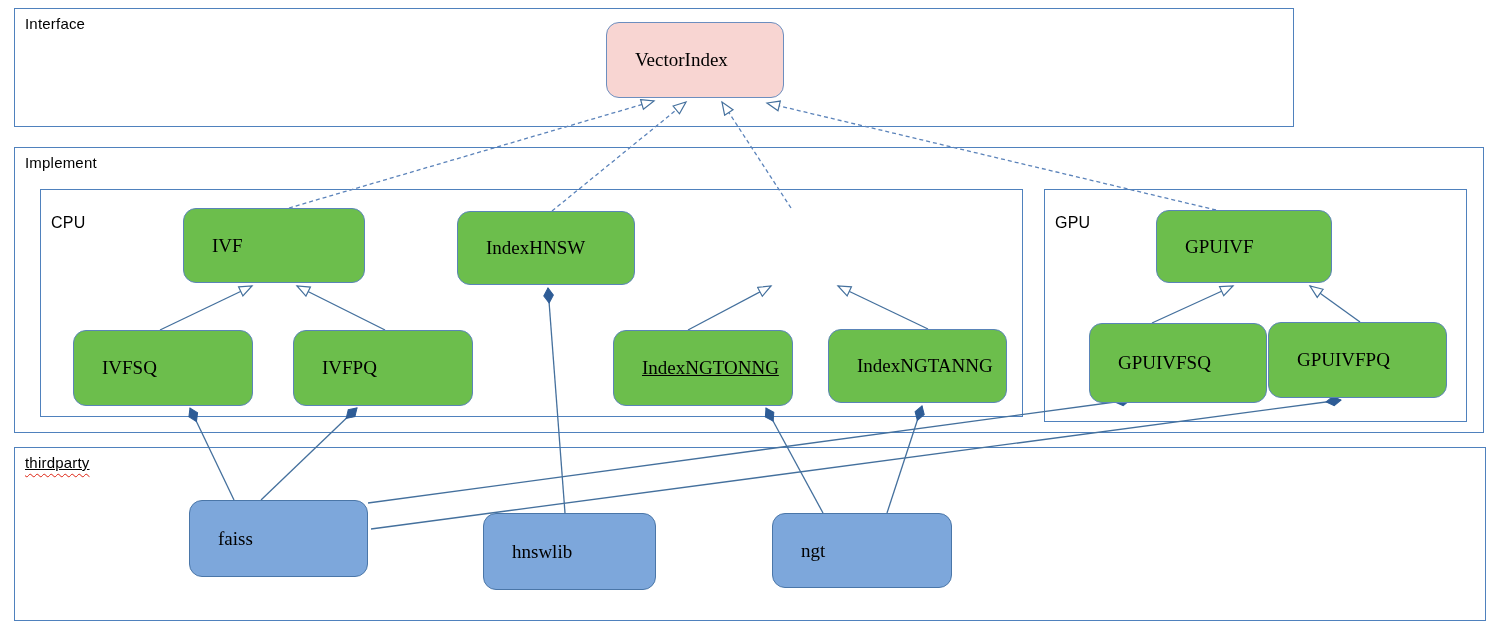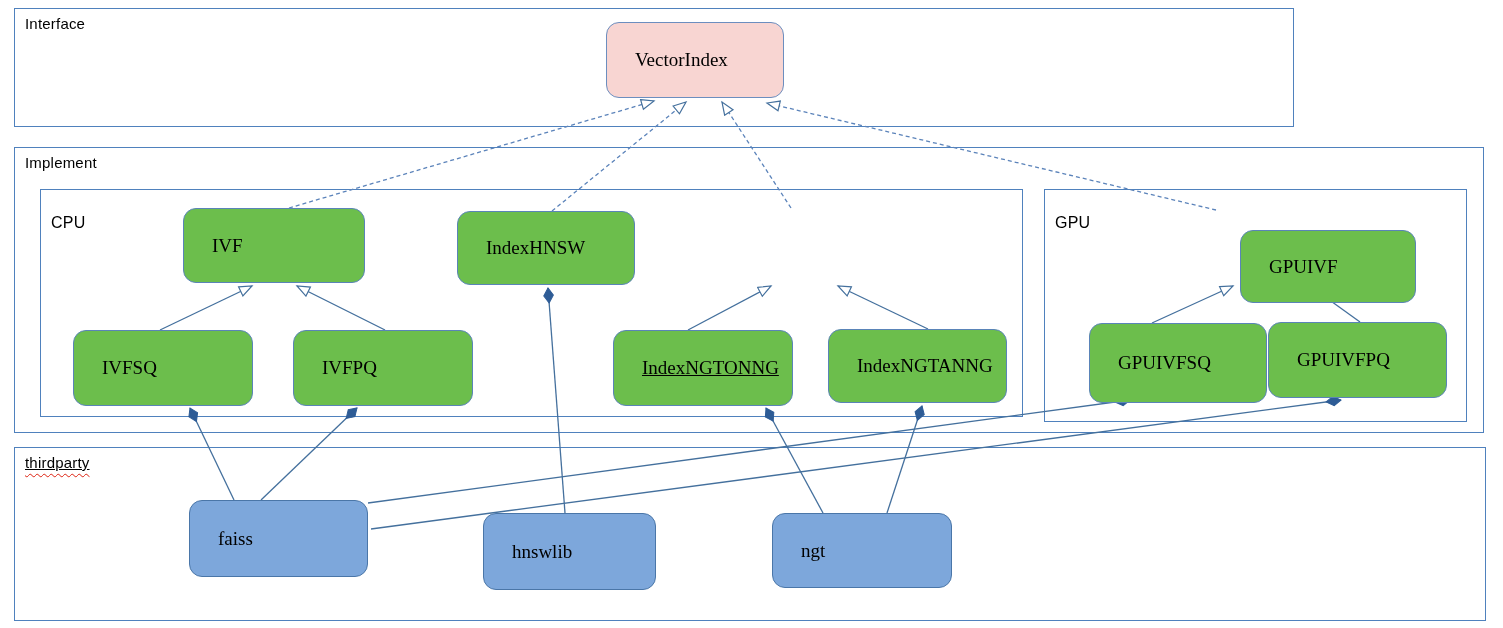--- a/index.html
+++ b/index.html
@@ -40,21 +40,21 @@
     font-family:"Liberation Serif", serif;
     font-size:19px; color:#000;padding-left:28px;
   }
   .node-green{ background:#6cbe4c; border:1.4px solid #5a84b8; }
   .node-pink { background:#f8d5d2; border:1.4px solid #6c8ebf; }
   .node-blue { background:#7da7db; border:1.4px solid #4a76a8; }
   .n-vectorindex { left:606px; top:22px;  width:178px; height:76px; }
   .n-ivf         { left:183px; top:208px; width:182px; height:75px; }
   .n-indexhnsw   { left:457px; top:211px; width:178px; height:74px; }
   .n-indexngt    { left:703px; top:208px; width:179px; height:75px; }
-  .n-gpuivf      { left:1240px;top:210px; width:176px; height:73px;margin-top:20px; }
+  .n-gpuivf      { left:1156px;top:210px; width:176px; height:73px; }
   .n-ivfsq       { left:73px;  top:330px; width:180px; height:76px; }
   .n-ivfpq       { left:293px; top:330px; width:180px; height:76px; }
   .n-indexngtonng{ left:613px; top:330px; width:180px; height:76px;text-decoration:underline; }
   .n-indexngtanng{ left:828px; top:329px; width:179px; height:74px; }
   .n-gpuivfsq    { left:1065px;top:323px; width:178px; height:80px;margin-left:24px; }
   .n-gpuivfpq    { left:1268px;top:322px; width:179px; height:76px; }
   .n-faiss       { left:189px; top:500px; width:179px; height:77px; }
   .n-hnswlib     { left:483px; top:513px; width:173px; height:77px; }
   .n-ngt         { left:772px; top:513px; width:180px; height:75px; }
 </style>

